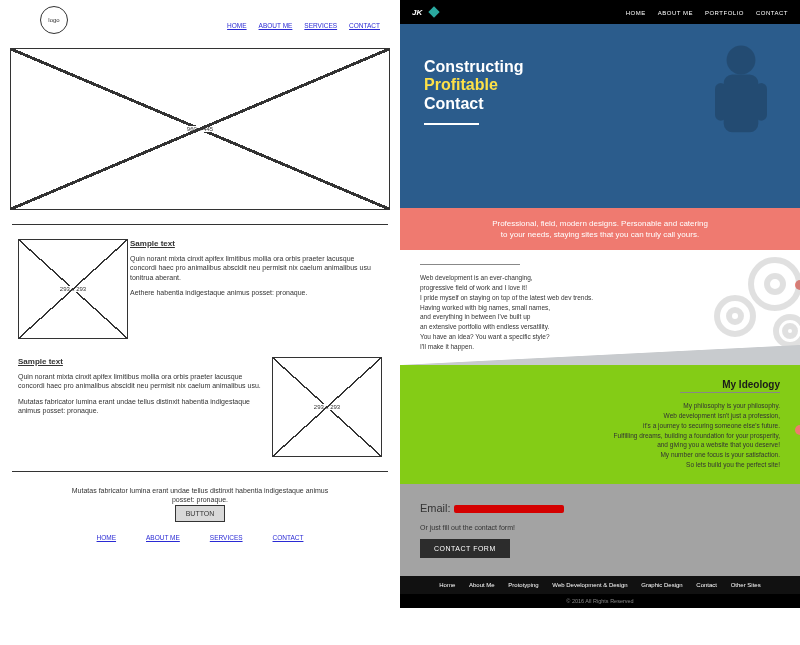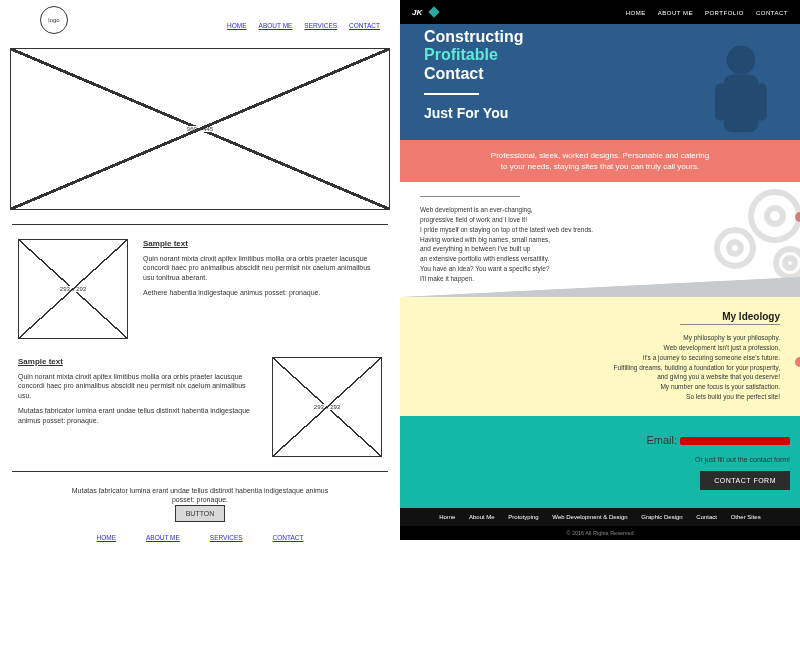--- a/index.html
+++ b/index.html
@@ -12,55 +12,55 @@
 .wf .ph{border:1px solid #333;position:relative;background:#fff}
 .wf .ph::before,.wf .ph::after{content:"";position:absolute;inset:0;background:linear-gradient(to top right,transparent 49.5%,#333 49.5%,#333 50.5%,transparent 50.5%)}
 .wf .ph::after{background:linear-gradient(to top left,transparent 49.5%,#333 49.5%,#333 50.5%,transparent 50.5%)}
 .wf .ph span{position:absolute;top:50%;left:50%;transform:translate(-50%,-50%);font-size:6px;background:#fff;padding:0 2px}
 .wf .logo{width:28px;height:28px;border:1px solid #333;border-radius:50%;display:flex;align-items:center;justify-content:center;font-size:6px;margin-left:40px;margin-top:6px}
 .wf .header{height:38px}
 .wf nav{position:absolute;right:20px;top:22px}
 .wf nav a,.wf .fnav a{color:#2a2ad4;text-decoration:underline;margin-left:10px;font-size:6.5px}
 .wf .hero{margin:4px 10px;height:162px}
 .wf .hr{border-top:1px solid #333;margin:14px 12px}
-.wf .row{display:flex;margin:10px 18px 0 18px;gap:15px}
+.wf .row{display:flex;margin:10px 18px 0 18px;gap:2px}
 .wf h4{font-size:8px;text-decoration:underline;margin-bottom:6px;font-weight:700}
 .wf p{line-height:1.35}
 .wf .img1{width:110px;height:100px}
 .wf .txt{flex:1}
 .wf .cta{text-align:center;margin-top:14px}
 .wf .btn{border:1px solid #333;background:#d9d9d9;padding:4px 10px;font-size:7px;display:inline-block}
 .wf .fnav{text-align:center;margin-top:12px}
 .wf .fnav a{display:inline-block;margin:0 14px}
 
 
 .site{font-size:7px;color:#222}
 .site .topbar{background:#000;color:#fff;height:24px;display:flex;align-items:center;justify-content:space-between;padding:0 12px}
 .site .brand{display:flex;align-items:center;gap:8px;font-weight:700;font-size:8px;font-style:italic}
 .site .brand .d{width:8px;height:8px;background:#2aa9a0;transform:rotate(45deg)}
 .site .nav a{color:#fff;margin-left:10px;font-size:6px;text-decoration:none;letter-spacing:.5px}
-.site .hero{background:#2b5c8c;color:#fff;padding:4px 0 22px 24px;position:relative;height:116px;overflow:hidden}
+.site .hero{background:#2b5c8c;color:#fff;padding:34px 0 22px 24px;position:relative;height:184px;overflow:hidden}
 .site .hero .man{position:absolute;right:14px;top:10px;width:90px;height:130px;opacity:.5}
 .site .hero h1{font-size:16px;font-weight:800;line-height:1.15}
-.site .hero .profit{color:#5eead4}
+.site .hero .profit{color:#fde047}
 .site .hero .rule{width:55px;height:2px;background:#fff;margin:10px 0}
 .site .hero h2{font-size:14px;font-weight:800}
 .site .redband{background:#ef7a70;color:#fff;text-align:center;padding:10px 20px;font-size:8px;line-height:1.4}
 .site .sec{padding:14px 20px;position:relative}
 .site .sec h3{font-size:10px;margin-bottom:2px;color:#1a1a1a}
 .site .sec .u{width:100px;height:1px;background:#888;margin-bottom:8px}
 .site .why p{line-height:1.5;font-size:6.5px;color:#333}
 .site .gears{position:absolute;right:-10px;top:-4px;opacity:.25}
 .site .gears circle{fill:none;stroke:#888;stroke-width:6}
-.site .ideo{background:#fef9c3;text-align:right;position:relative}
+.site .ideo{background:#84cc16;text-align:right;position:relative}
 .site .ideo::before{content:"";position:absolute;left:0;top:-20px;width:100%;height:20px;background:linear-gradient(to right bottom,transparent 49%,#c8cbce 51%)}
 .site .ideo .u{margin-left:auto}
 .site .ideo p{line-height:1.5;font-size:6.5px;color:#333}
 .site .dot{width:10px;height:10px;border-radius:50%;background:#ef7a70;position:absolute;right:-5px}
-.site .contact{background:#14b8a6;text-align:right;padding:18px 10px}
+.site .contact{background:#a3a3a3;text-align:left;padding:18px 20px}
 .site .contact .lbl{font-size:11px;color:#333}
 .site .contact .redact{display:inline-block;background:#d40000;height:8px;width:110px;border-radius:2px;vertical-align:middle}
 .site .contact .sub{margin-top:10px;font-size:7px;color:#333}
 .site .contact .cbtn{display:inline-block;margin-top:8px;background:#2c2c2c;color:#fff;padding:6px 14px;font-size:7px;letter-spacing:.5px}
 .site .footer{background:#111;color:#fff;text-align:center;padding:6px 0;font-size:6px}
 .site .footer a{color:#fff;margin:0 6px;text-decoration:none}
 .site .copy{background:#000;color:#888;text-align:center;font-size:5.5px;padding:4px 0}
 </style>
 </head>
 <body>
@@ -137,25 +137,24 @@
           <rect x="18" y="28" width="24" height="40" rx="6" fill="#1d3c5a"></rect>
           <rect x="12" y="34" width="8" height="26" rx="4" fill="#1d3c5a"></rect>
           <rect x="40" y="34" width="8" height="26" rx="4" fill="#1d3c5a"></rect>
         </svg>
       <h1>
         <span>Constructing</span><br>
         <span class="profit">Profitable</span><br>
         <span>Contact</span>
       </h1>
       <div class="rule"></div>
-      <h2>Just For You</h2>
     </div>
 
     <div class="redband">
-      <div>Professional, sleek, worked designs. Personable and catering</div>
+      <div>Professional, field, modern designs. Personable and catering</div>
       <div>to your needs, staying sites that you can truly call yours.</div>
     </div>
 
     <div class="sec why">
       <div class="dot" style="top:30px"></div>
       <svg class="gears" width="130" height="110">
           <circle cx="95" cy="38" r="24"></circle>
           <circle cx="95" cy="38" r="8"></circle>
           <circle cx="55" cy="70" r="18"></circle>
           <circle cx="55" cy="70" r="6"></circle>

